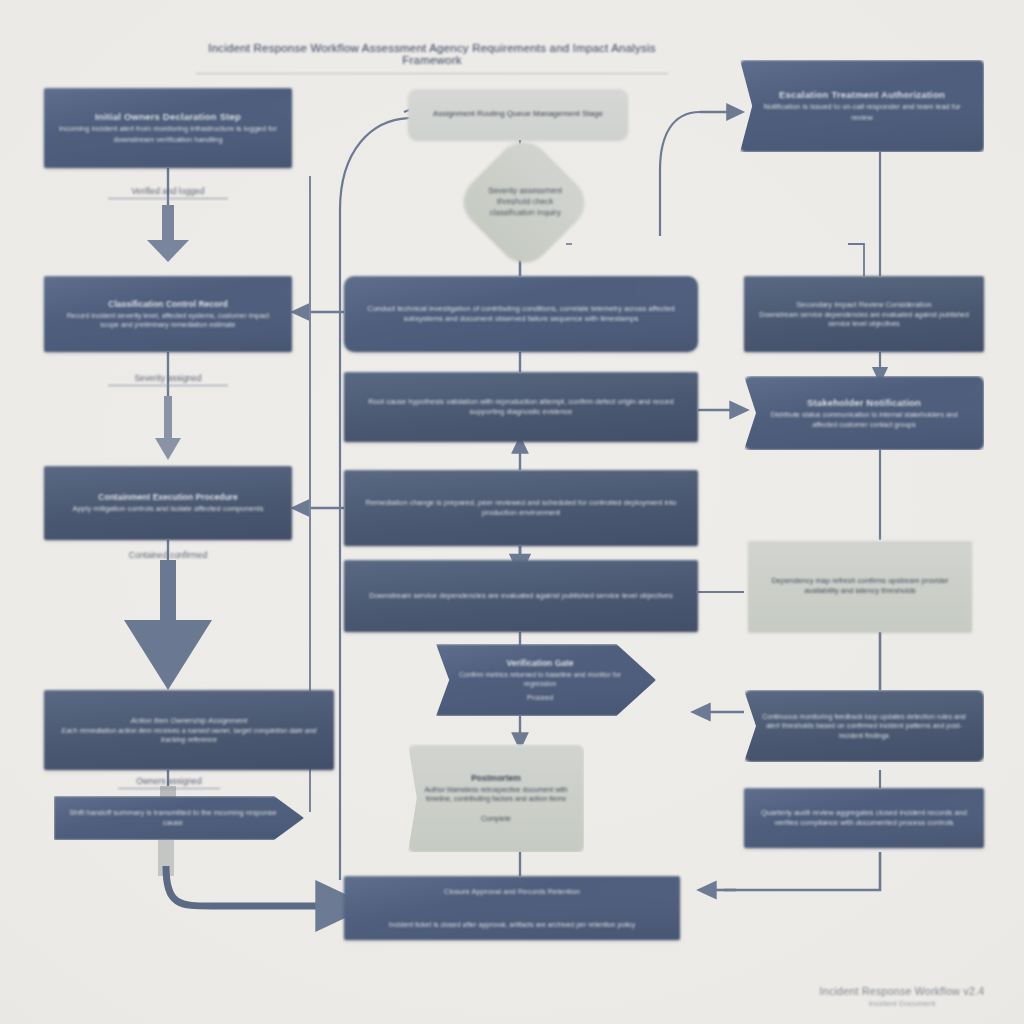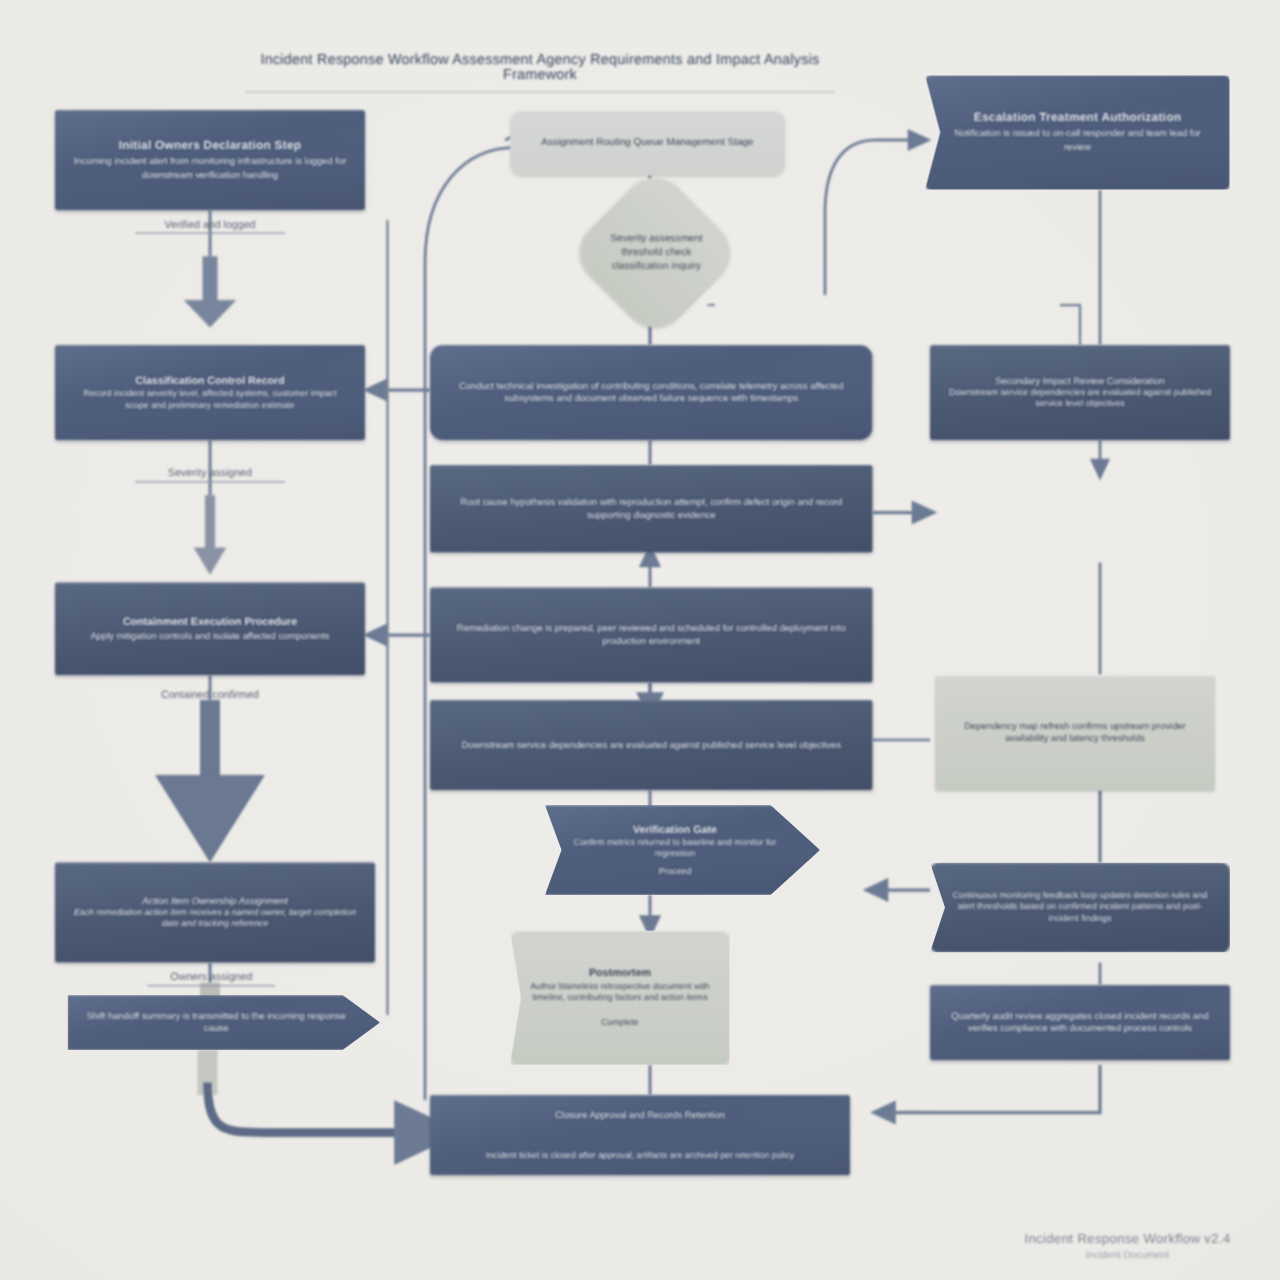--- a/index.html
+++ b/index.html
@@ -236,37 +236,37 @@
     </g>
   </svg>
 
   <div class="title">Incident Response Workflow Assessment Agency Requirements and Impact Analysis Framework</div>
 
   <div class="node dark sq" style="left:44px;top:88px;width:248px;height:80px;">
     <span class="t hd">Initial Owners Declaration Step</span>
     <span class="t s75">Incoming incident alert from monitoring infrastructure is logged for downstream verification handling</span>
   </div>
 
-  <div class="edge-label u" style="left:108px;top:174px;width:120px;">Verified and logged</div>
+  <div class="edge-label u" style="left:108px;top:186px;width:120px;">Verified and logged</div>
 
   <div class="node dark sq" style="left:44px;top:276px;width:248px;height:76px;">
     <span class="t hd8">Classification Control Record</span>
     <span class="t s7">Record incident severity level, affected systems, customer impact scope and preliminary remediation estimate</span>
   </div>
 
   <div class="edge-label u" style="left:108px;top:373px;width:120px;">Severity assigned</div>
 
   <div class="node dark2 sq" style="left:44px;top:466px;width:248px;height:74px;">
     <span class="t hd8">Containment Execution Procedure</span>
     <span class="t s75">Apply mitigation controls and isolate affected components</span>
   </div>
 
   <div class="edge-label" style="left:110px;top:550px;width:116px;">Contained confirmed</div>
 
-  <div class="node dark2 sq" style="left:44px;top:690px;width:256px;height:80px;font-style:italic;">
+  <div class="node dark2 sq" style="left:44px;top:690px;width:290px;height:80px;font-style:italic;">
     <span class="t s75">Action Item Ownership Assignment</span>
     <span class="t s7">Each remediation action item receives a named owner, target completion date and tracking reference</span>
   </div>
 
   <div class="edge-label u" style="left:118px;top:776px;width:102px;">Owners assigned</div>
 
   <div class="node dark arrowbox-r" style="left:54px;top:796px;width:250px;height:44px;padding:6px 26px 6px 14px;">
     <span class="t s75">Shift handoff summary is transmitted to the incoming response cause</span>
   </div>
 
@@ -319,20 +319,24 @@
   <div class="node dark notch-l" style="left:740px;top:60px;width:244px;height:92px;border-radius:5px;">
     <span class="t hd">Escalation Treatment Authorization</span>
     <span class="t s75">Notification is issued to on-call responder and team lead for review</span>
   </div>
 
   <div class="node dark2 sq" style="left:744px;top:276px;width:240px;height:76px;">
     <span class="t s75">Secondary Impact Review Consideration</span>
     <span class="t s7">Downstream service dependencies are evaluated against published service level objectives</span>
   </div>
 
+  <div class="node dark notch-l" style="left:744px;top:376px;width:240px;height:74px;">
+    <span class="t hd">Stakeholder Notification</span>
+    <span class="t s7">Distribute status communication to internal stakeholders and affected customer contact groups</span>
+  </div>
 
   <div class="node pale sq" style="left:748px;top:540px;width:224px;height:92px;">
     <span class="t s75">Dependency map refresh confirms upstream provider availability and latency thresholds</span>
   </div>
 
   <div class="node dark2 notch-l" style="left:744px;top:690px;width:240px;height:72px;">
     <span class="t s7">Continuous monitoring feedback loop updates detection rules and alert thresholds based on confirmed incident patterns and post-incident findings</span>
   </div>
 
   <div class="node dark sq" style="left:744px;top:788px;width:240px;height:60px;">

